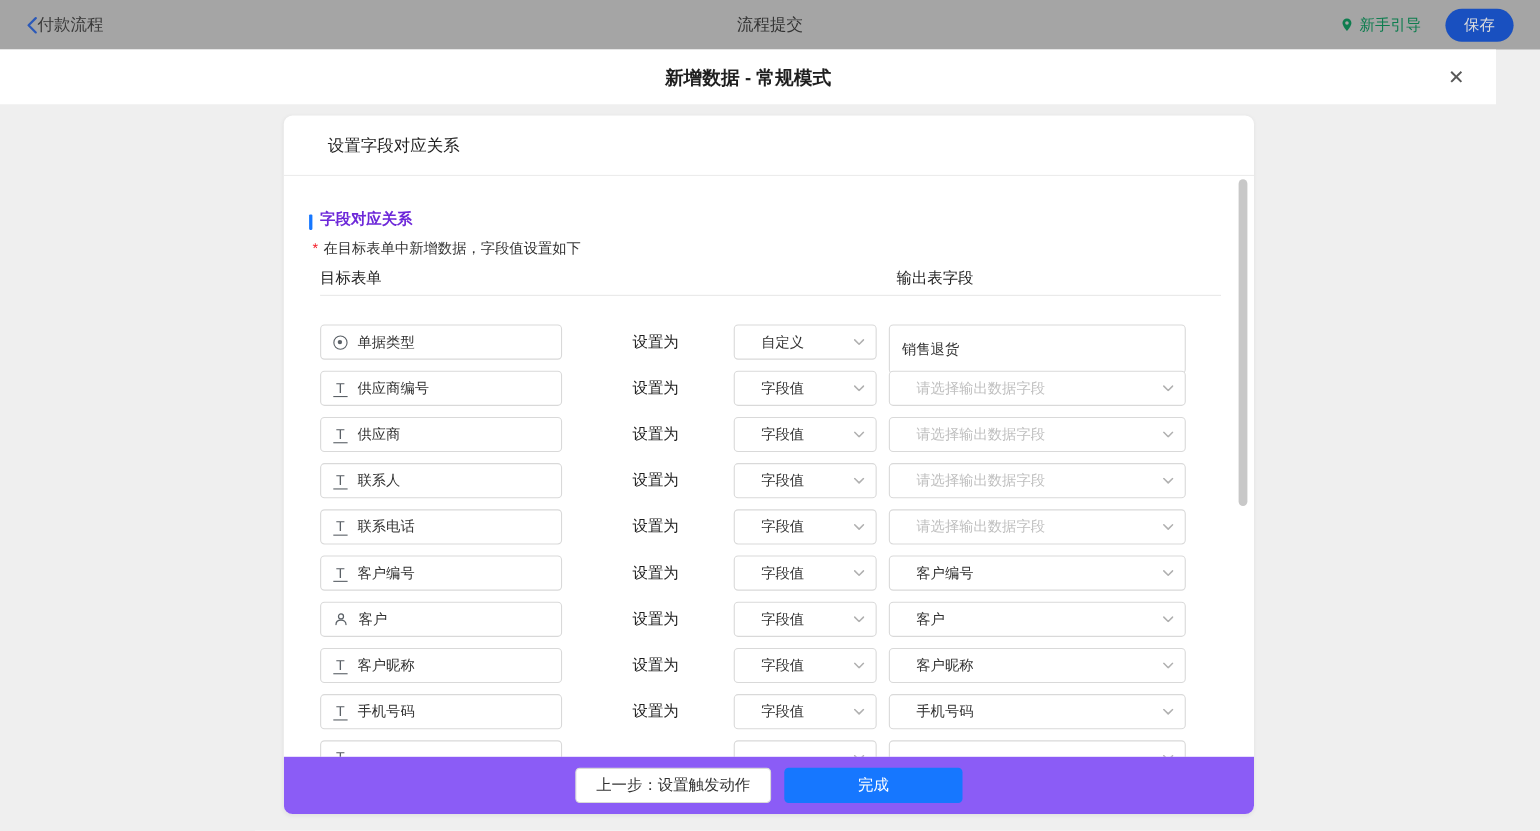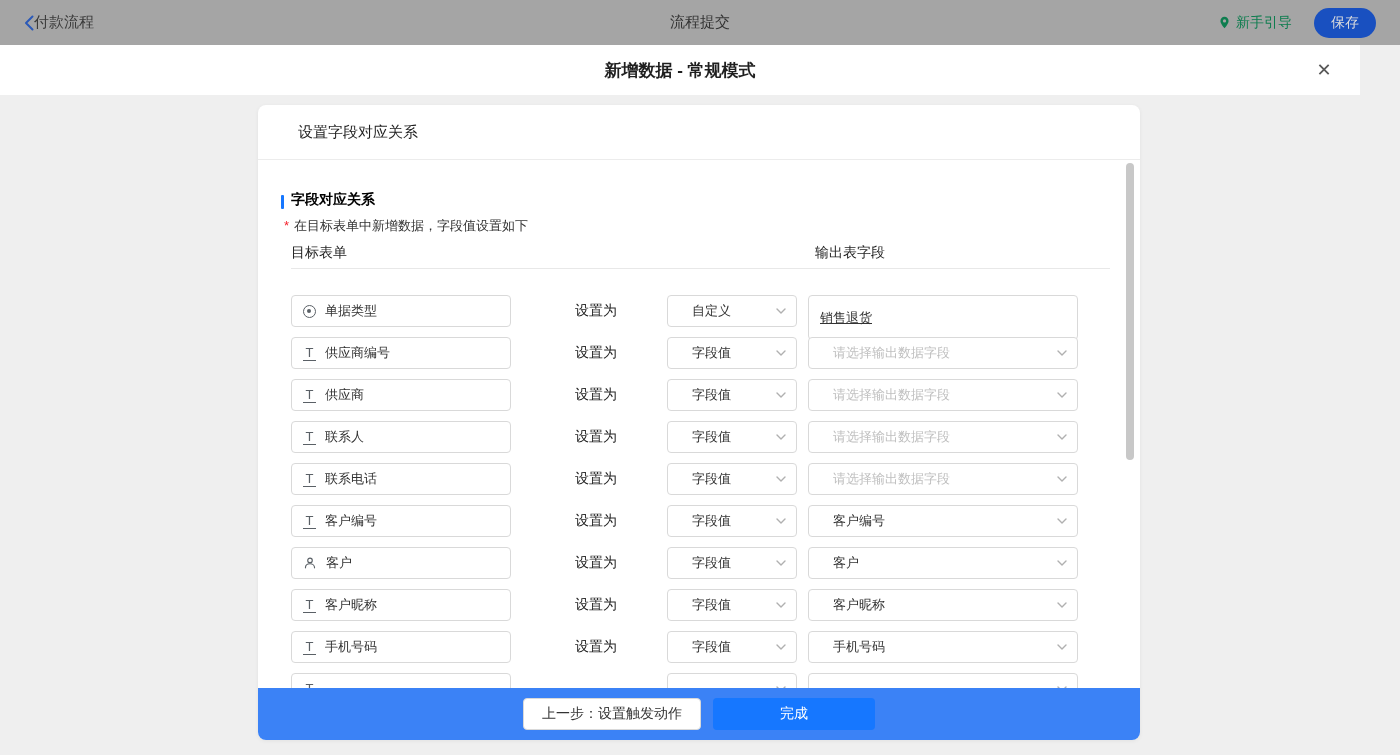--- a/index.html
+++ b/index.html
@@ -60,21 +60,21 @@
   }
   .card-header {
     height: 55px; border-bottom: 1px solid #ececec;
     display: flex; align-items: center; padding-left: 40px;
     font-size: 15px; color: #1f1f1f;
   }
 
   .section-title {
     position: absolute; left: 23px; top: 86px;
     display: flex; align-items: flex-end; gap: 7px;
-    font-size: 14px; font-weight: bold; color: #000000;
+    font-size: 14px; font-weight: bold; color: #6d28d9;
   }
   .section-bar { width: 3px; height: 14px; background: #1677ff; border-radius: 1px; }
 
   .section-note {
     position: absolute; left: 26px; top: 112px;
     font-size: 13px; color: #333;
     display: flex; gap: 5px; align-items: flex-start;
   }
   .req-mark { color: #f5222d; font-size: 13px; margin-top: 1px; }
 
@@ -101,21 +101,21 @@
     border: 1px solid #d9d9d9; border-radius: 4px; background: #fff;
     display: flex; align-items: center; justify-content: space-between;
     padding: 0 10px 0 24px; font-size: 13px; color: #333; cursor: pointer;
   }
   .mode-select { left: 409px; width: 130px; }
   .out-select  { left: 550px; width: 270px; }
   .out-input   {
     position: absolute; left: 550px; top: 5px; width: 270px; height: 45px;
     border: 1px solid #d9d9d9; border-radius: 4px; background: #fff;
     display: flex; align-items: center; padding-left: 11px;
-    font-size: 13px; color: #333; cursor: text; text-decoration: underline;
+    font-size: 13px; color: #333; cursor: text;
   }
   .placeholder .sel-text { color: #bfbfbf; }
   .sel-text { white-space: nowrap; overflow: hidden; text-overflow: ellipsis; }
 
   
   .ic-radio {
     width: 13px; height: 13px; border: 1.3px solid #5a6066; border-radius: 50%;
     position: relative; flex: none;
   }
   .ic-radio::after {
@@ -131,21 +131,21 @@
 
   
   .scrollbar-thumb {
     position: absolute; right: 6px; top: 58px; width: 8px; height: 297px;
     background: #c8c8c8; border-radius: 4px; cursor: pointer;
   }
 
   
   .card-footer {
     position: absolute; left: 0; bottom: 0; width: 882px; height: 52px;
-    background: #3b82f6;
+    background: #8b5cf6;
     display: flex; align-items: center; justify-content: center; gap: 12px;
   }
   .btn {
     height: 32px; border-radius: 4px; font-size: 14px; cursor: pointer;
     font-family: inherit;
     display: inline-flex; align-items: center; justify-content: center;
   }
   .btn-outline { background: #fff; border: 1px solid #d9d9d9; color: #333; padding: 0 18px; }
   .btn-primary { background: #1677ff; border: none; color: #fff; width: 162px; }
   .btn-other   { width: 162px; }

